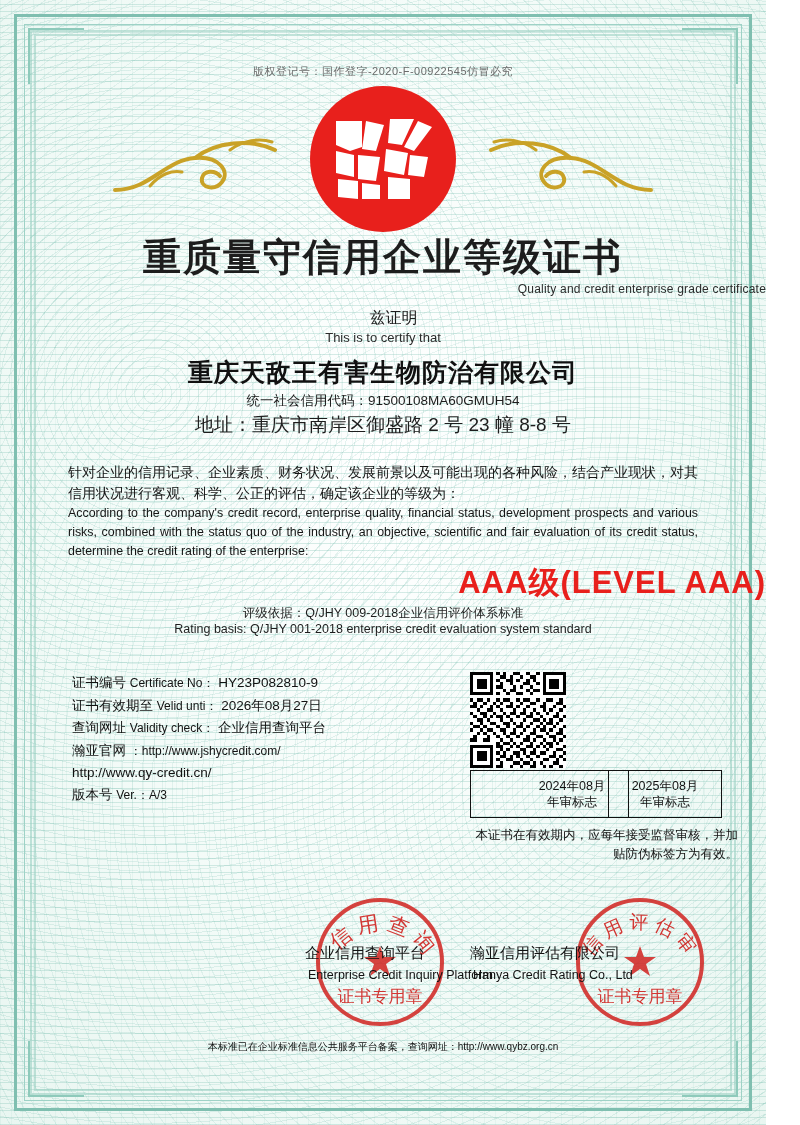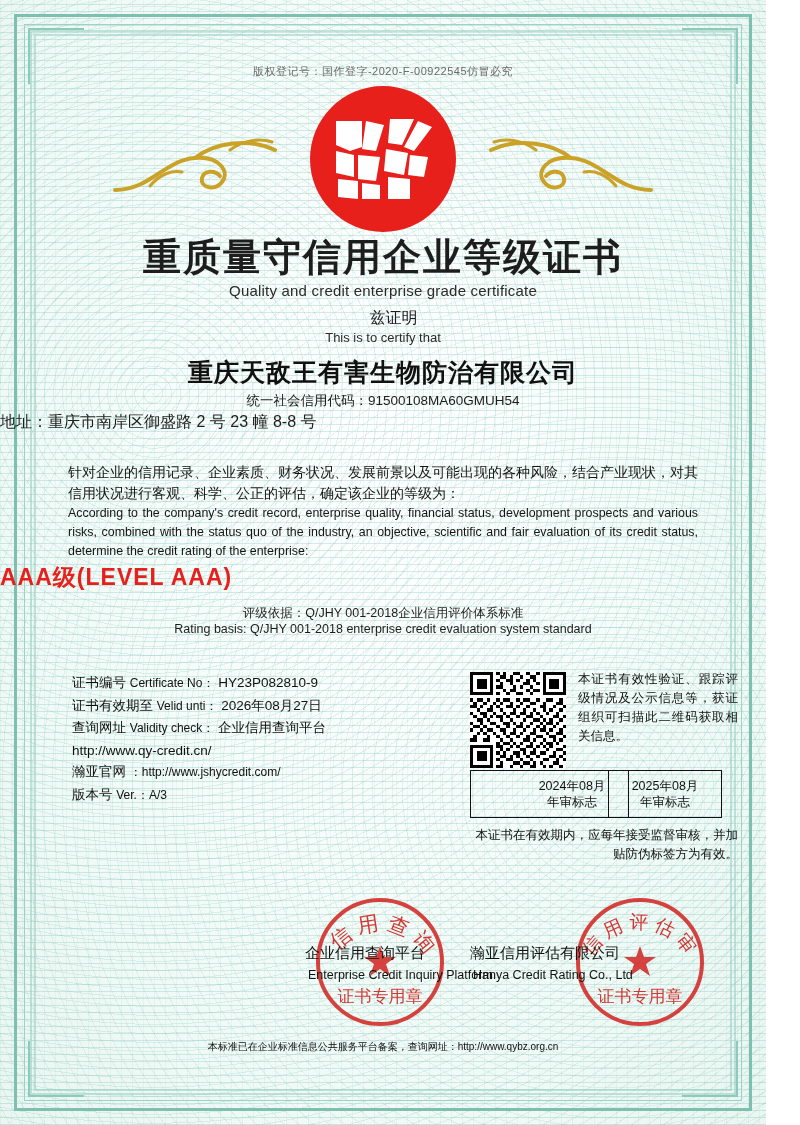--- a/index.html
+++ b/index.html
@@ -74,55 +74,55 @@
     background:#e8201c;
     display:flex;align-items:center;justify-content:center;
   }
   .logo svg{display:block;}
 
   .title-cn{
     position:absolute;top:232px;left:0;right:0;text-align:center;
     font-size:38px;font-weight:bold;color:#1d1d1d;letter-spacing:2px;
   }
   .title-en{
-    position:absolute;top:282px;left:0;right:0;text-align:center;
-    font-size:15px;color:#2b2b2b;letter-spacing:.2px;
+    position:absolute;top:282px;left:0;right:0;text-align:right;
+    font-size:12px;color:#2b2b2b;letter-spacing:.2px;
   }
   .certify-cn{
     position:absolute;top:308px;left:0;right:16px;text-align:center;
     font-size:16px;color:#1d1d1d;padding-left:37px;
   }
   .certify-en{
     position:absolute;top:330px;left:0;right:0;text-align:center;
     font-size:13px;color:#2b2b2b;
   }
   .company{
     position:absolute;top:356px;left:0;right:0;text-align:center;
     font-size:25px;font-weight:bold;color:#111;letter-spacing:1px;
   }
   .usci{
     position:absolute;top:392px;left:0;right:0;text-align:center;
     font-size:13.5px;color:#1d1d1d;
   }
   .addr{
-    position:absolute;top:412px;left:0;right:0;text-align:left;
-    font-size:16px;color:#1d1d1d;
+    position:absolute;top:412px;left:0;right:0;text-align:center;
+    font-size:19px;color:#1d1d1d;
   }
 
   .para{
     position:absolute;left:68px;right:68px;top:462px;
     font-size:14px;line-height:21px;color:#151515;text-align:justify;
   }
   .para .en{
     font-size:12.4px;line-height:19px;
   }
 
   .level{
-    position:absolute;top:562px;left:0;right:0;text-align:left;
-    font-size:23px;font-weight:bold;color:#e8201c;letter-spacing:1px;
+    position:absolute;top:562px;left:0;right:0;text-align:right;
+    font-size:31px;font-weight:bold;color:#e8201c;letter-spacing:1px;
   }
   .basis-cn{
     position:absolute;top:605px;left:0;right:0;text-align:center;
     font-size:12.5px;color:#1d1d1d;
   }
   .basis-en{
     position:absolute;top:622px;left:0;right:0;text-align:center;
     font-size:12.5px;color:#1d1d1d;
   }
 
@@ -241,45 +241,45 @@
     <div class="company">重庆天敌王有害生物防治有限公司</div>
     <div class="usci">统一社会信用代码：91500108MA60GMUH54</div>
     <div class="addr">地址：重庆市南岸区御盛路 2 号 23 幢 8-8 号</div>
 
     <div class="para">
       <div>针对企业的信用记录、企业素质、财务状况、发展前景以及可能出现的各种风险，结合产业现状，对其信用状况进行客观、科学、公正的评估，确定该企业的等级为：</div>
       <div class="en">According to the company's credit record, enterprise quality, financial status, development prospects and various risks, combined with the status quo of the industry, an objective, scientific and fair evaluation of its credit status, determine the credit rating of the enterprise:</div>
     </div>
 
     <div class="level">AAA级(LEVEL AAA)</div>
-    <div class="basis-cn">评级依据：Q/JHY 001-2018企业信用评价体系标准</div>
+    <div class="basis-cn">评级依据：Q/JHY 009-2018企业信用评价体系标准</div>
     <div class="basis-en">Rating basis: Q/JHY 001-2018 enterprise credit evaluation system standard</div>
 
     <div class="meta">
       <div class="row">
         <span>证书编号</span>
         <span class="lbl-en">Certificate No：</span>
         <span>HY23P082810-9</span>
       </div>
       <div class="row">
         <span>证书有效期至</span>
         <span class="lbl-en">Velid unti：</span>
         <span>2026年08月27日</span>
       </div>
       <div class="row">
         <span>查询网址</span>
         <span class="lbl-en">Validity check：</span>
         <span>企业信用查询平台</span>
       </div>
       <div class="row">
-        <span>http://www.qy-credit.cn/</span>
+        <span>瀚亚官网</span>
+        <span class="lbl-en">：http://www.jshycredit.com/</span>
       </div>
       <div class="row">
-        <span>瀚亚官网</span>
-        <span class="lbl-en">：http://www.jshycredit.com/</span>
+        <span>http://www.qy-credit.cn/</span>
       </div>
       <div class="row">
         <span>版本号</span>
         <span class="lbl-en">Ver.：A/3</span>
       </div>
     </div>
 
     <div class="qr">
       <svg width="96" height="96" viewBox="0 0 29 29" shape-rendering="crispEdges">
         <rect width="29" height="29" fill="#ffffff"></rect>
@@ -507,21 +507,20 @@
             <rect x="12" y="28" width="1" height="1"></rect>
             <rect x="15" y="28" width="1" height="1"></rect>
             <rect x="18" y="28" width="2" height="1"></rect>
             <rect x="22" y="28" width="1" height="1"></rect>
             <rect x="24" y="28" width="1" height="1"></rect>
             <rect x="27" y="28" width="1" height="1"></rect>
         </g>
       </svg>
     </div>
 
-    <div class="qr-note">本证书有效性验证、跟踪评级情况及公示信息等，获证组织可扫描此二维码获取相关信息。</div>
 
     <div class="stamp-box b1">
       <span>2024年08月</span>
       <span>年审标志</span>
     </div>
     <div class="stamp-box b2">
       <span>2025年08月</span>
       <span>年审标志</span>
     </div>
 

